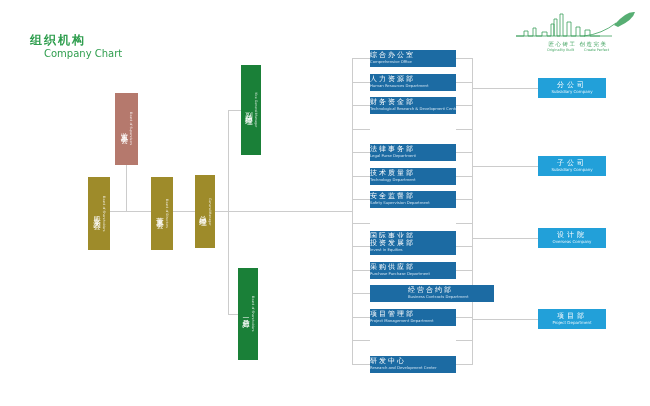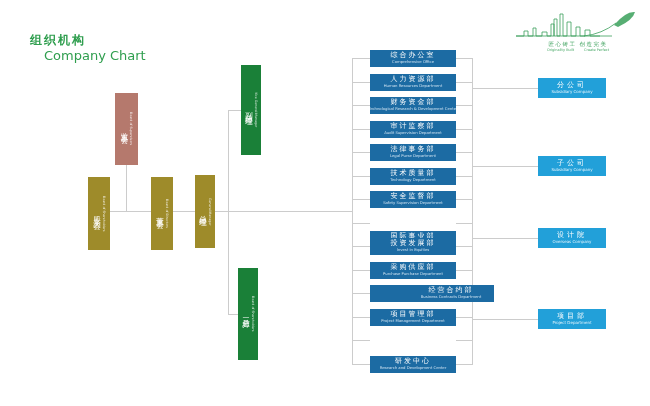--- a/index.html
+++ b/index.html
@@ -1,21 +1,21 @@
 <!DOCTYPE html>
 <html><head>
 <meta charset="utf-8">
 <style>
   html,body{margin:0;padding:0;background:#ffffff;}
   body{font-family:"DejaVu Sans","Liberation Sans",sans-serif;}
   .canvas{position:relative;width:650px;height:406px;background:#ffffff;overflow:hidden;border-radius:9px;}
 
   
   .title-cn{position:absolute;left:30px;top:32px;font-size:12px;font-weight:bold;color:#2f9e4e;letter-spacing:2px;}
-  .title-en{position:absolute;left:44px;top:48px;font-size:13px;color:#2f9e4e;}
+  .title-en{position:absolute;left:44px;top:48px;font-size:10px;color:#2f9e4e;}
 
   
   .logo{position:absolute;left:512px;top:8px;width:132px;text-align:center;color:#3aa05a;}
   .logo-motto-cn{font-size:5.5px;letter-spacing:1.5px;margin-top:-3px;}
   .logo-motto-en{font-size:3.5px;display:flex;justify-content:center;gap:10px;color:#4aa968;}
 
   
   .hline,.vline{position:absolute;background:#cccccc;z-index:0;}
   .hline{height:1px;}
   .vline{width:1px;}
@@ -23,21 +23,21 @@
   
   .vbox{position:absolute;display:flex;flex-direction:row;align-items:center;justify-content:center;z-index:2;}
   .vbox .cn{writing-mode:vertical-rl;text-orientation:upright;font-size:7.5px;color:#ffffff;letter-spacing:2px;line-height:1.1;}
   .vbox .en{writing-mode:vertical-rl;font-size:3.2px;color:rgba(255,255,255,0.85);line-height:1.4;margin-left:1px;}
   .olive{background:#9e8b2a;}
   .rose{background:#b5796d;}
   .greenbox{background:#1a8038;}
 
   
   .dept{position:absolute;left:370px;width:86px;height:17px;background:#1c6ba3;z-index:2;
-        display:flex;flex-direction:column;align-items:center;justify-content:center;overflow:hidden;}
+        display:flex;flex-direction:column;justify-content:center;overflow:hidden;}
   .dept-cn{font-size:7px;color:#ffffff;letter-spacing:2px;line-height:1.1;white-space:nowrap;}
   .dept-en{font-size:3.8px;color:#cfe3f2;line-height:1.2;white-space:nowrap;}
 
   
   .branch{position:absolute;left:538px;width:68px;height:20px;background:#22a0d9;z-index:2;
         display:flex;flex-direction:column;align-items:center;justify-content:center;overflow:hidden;}
   .branch-cn{font-size:7px;color:#ffffff;letter-spacing:3px;line-height:1.2;white-space:nowrap;}
   .branch-en{font-size:4px;color:#e2f3fc;line-height:1.2;white-space:nowrap;}
 </style>
 </head>
@@ -138,24 +138,20 @@
     <div class="dept-en">Comprehensive Office</div>
   </div>
   <div class="dept" style="top:74px;">
     <div class="dept-cn">人力资源部</div>
     <div class="dept-en">Human Resources Department</div>
   </div>
   <div class="dept" style="top:97px;">
     <div class="dept-cn">财务资金部</div>
     <div class="dept-en">Technological Research &amp; Development Center</div>
   </div>
-  <div class="dept" style="top:121px;">
-    <div class="dept-cn">审计监察部</div>
-    <div class="dept-en">Audit Supervision Department</div>
-  </div>
   <div class="dept" style="top:144px;">
     <div class="dept-cn">法律事务部</div>
     <div class="dept-en">Legal Purse Department</div>
   </div>
   <div class="dept" style="top:168px;">
     <div class="dept-cn">技术质量部</div>
     <div class="dept-en">Technology Department</div>
   </div>
   <div class="dept" style="top:191px;">
     <div class="dept-cn">安全监督部</div>

